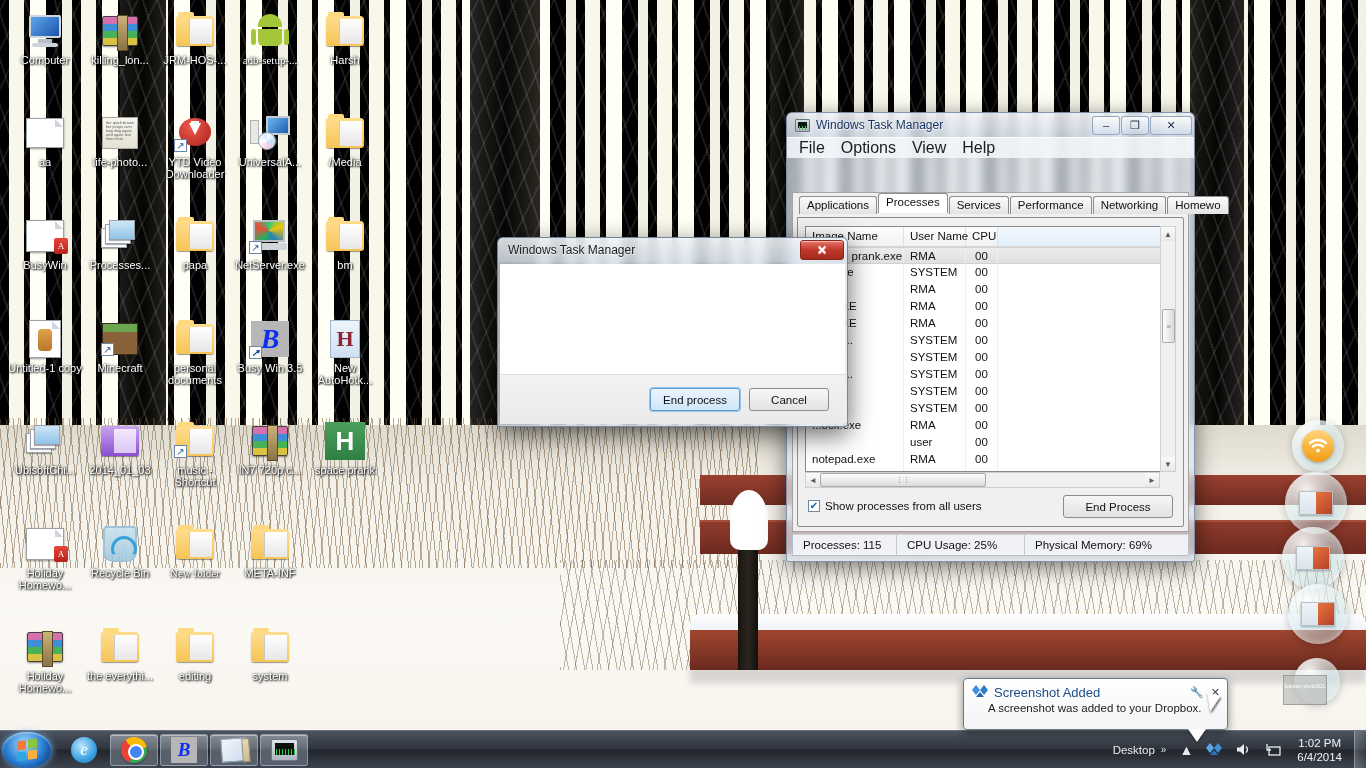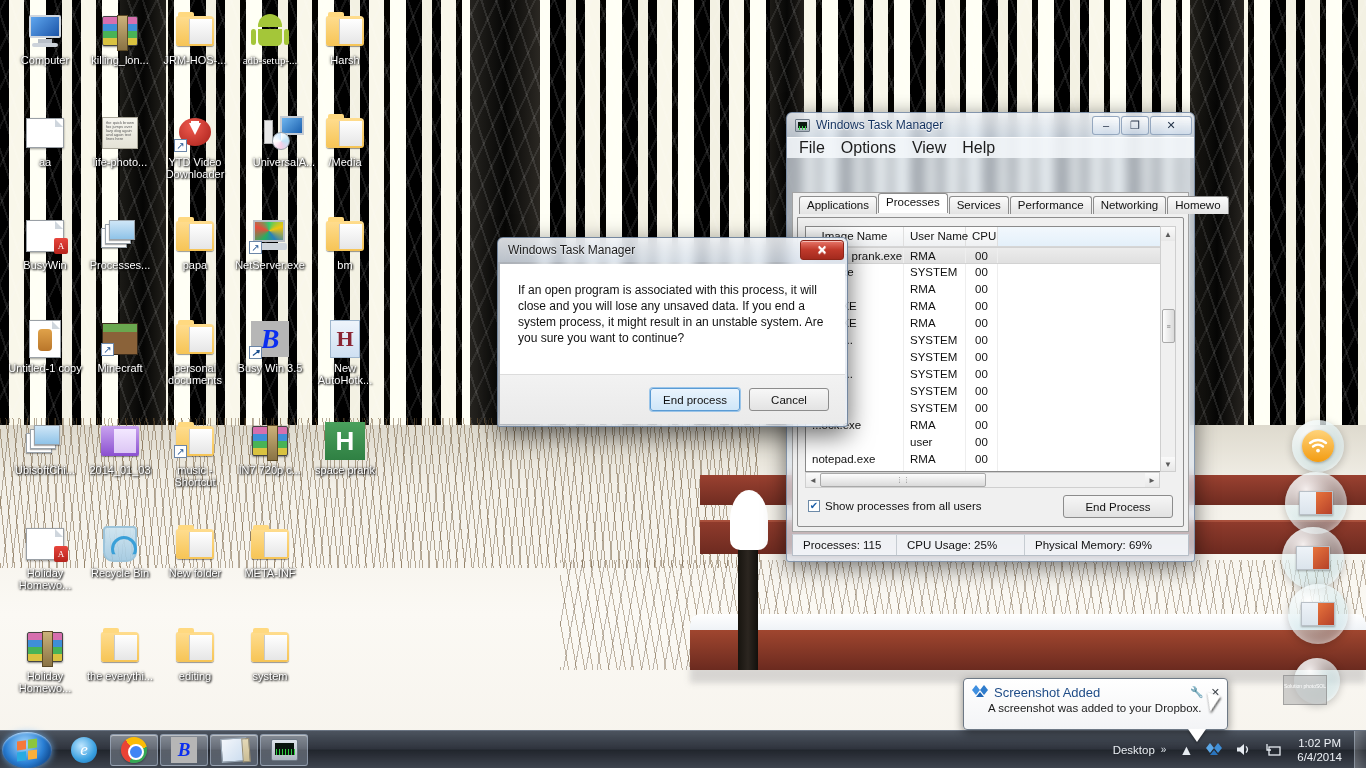--- a/index.html
+++ b/index.html
@@ -234,21 +234,21 @@
   #tm-tabpanel {
     position:absolute; left:4px; right:4px; top:24px; bottom:4px;
     background:#f0f0f0; border:1px solid #8d8d8d; border-radius:0 2px 2px 2px;
   }
   #proc-frame {
     position:absolute; left:7px; right:7px; top:8px; bottom:54px;
     background:#fff; border:1px solid #8a8a8a; display:flex; flex-direction:column;
   }
   #proc-header { display:flex; height:20px; background:linear-gradient(#fdfdfd,#eff1f3);
     border-bottom:1px solid #d6d6d6; font-size:11.5px; color:#111; flex:0 0 auto;}
-  .ph { border-right:1px solid #dfdfdf; padding:3px 6px 0; white-space:nowrap;text-align:center;}
+  .ph { border-right:1px solid #dfdfdf; padding:3px 6px 0; white-space:nowrap;}
   .ph.name { width:98px; }
   .ph.user { width:62px; }
   .ph.cpu { width:32px; }
   .ph.rest { flex:1; background:linear-gradient(#f2f8fd,#e4f0fa); }
   #proc-rows { flex:1; overflow:hidden; position:relative;}
   .prow { display:flex; height:17px; font-size:11.5px; color:#111; align-items:center;}
   .prow.sel { background:linear-gradient(#ececec,#e0e0e0); border-top:1px solid #d2d2d2; border-bottom:1px solid #d2d2d2;}
   .pc1 { width:98px; padding-left:6px; border-right:1px solid #eee; height:100%; line-height:17px; white-space:nowrap; overflow:hidden;}
   .pc2 { width:62px; padding-left:6px; border-right:1px solid #eee; height:100%; line-height:17px;}
   .pc3 { width:32px; text-align:center; border-right:1px solid #eee; height:100%; line-height:17px;}
@@ -535,21 +535,21 @@
         <span class="glyph">
           <span class="ytd" style="position:relative">
             <span class="circ"></span>
             <span class="stem"></span>
             <span class="arrow"></span>
             <span class="shortcut-arrow"></span>
           </span>
         </span>
         <span class="dlabel">YTD Video Downloader</span>
       </div>
-      <div class="dicon" style="left: 247px; top: 112px;">
+      <div class="dicon" style="left: 233px; top: 112px;">
         <span class="glyph">
           <span class="uni">
             <span class="bar"></span>
             <span class="mon"></span>
             <span class="cd"></span>
           </span>
         </span>
         <span class="dlabel">UniversalA...</span>
       </div>
       <div class="dicon" style="left: 308px; top: 112px;">
@@ -675,21 +675,21 @@
           </span>
         </span>
         <span class="dlabel">Holiday Homewo...</span>
       </div>
       <div class="dicon" style="left: 83px; top: 523px;">
         <span class="glyph">
           <span class="recycle"></span>
         </span>
         <span class="dlabel">Recycle Bin</span>
       </div>
-      <div class="dicon" style="left: 158px; top: 523px;">
+      <div class="dicon" style="left: 158px; top: 523px; font-family: Liberation Serif, serif;">
         <span class="glyph">
           <span class="folder"></span>
         </span>
         <span class="dlabel">New folder</span>
       </div>
       <div class="dicon" style="left: 233px; top: 523px;">
         <span class="glyph">
           <span class="folder"></span>
         </span>
         <span class="dlabel">META-INF</span>
@@ -898,21 +898,20 @@
       <div class="stat">Physical Memory: 69%</div>
     </div>
   </div>
 
   <div id="dlg">
     <div id="dlg-title">
       <span>Windows Task Manager</span>
       <div id="dlg-close">✕</div>
     </div>
     <div id="dlg-content">
-      <div id="dlg-msg">If an open program is associated with this process, it will close and you will lose any unsaved data. If you end a system process, it might result in an unstable system. Are you sure you want to continue?</div>
     </div>
     <div id="dlg-footer">
       <div class="dlg-btn default">End process</div>
       <div class="dlg-btn">Cancel</div>
     </div>
   </div>
 
   <div id="toast">
     <div id="toast-head">
       <div id="dropbox-glyph">

